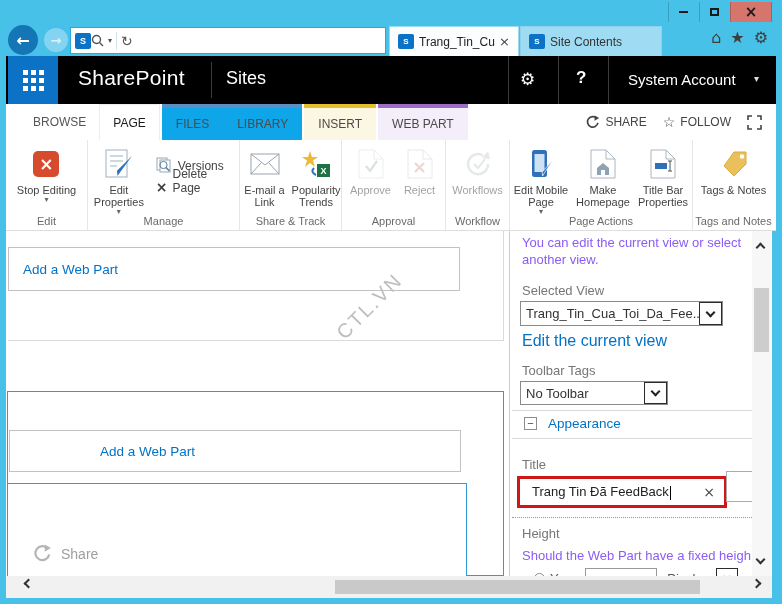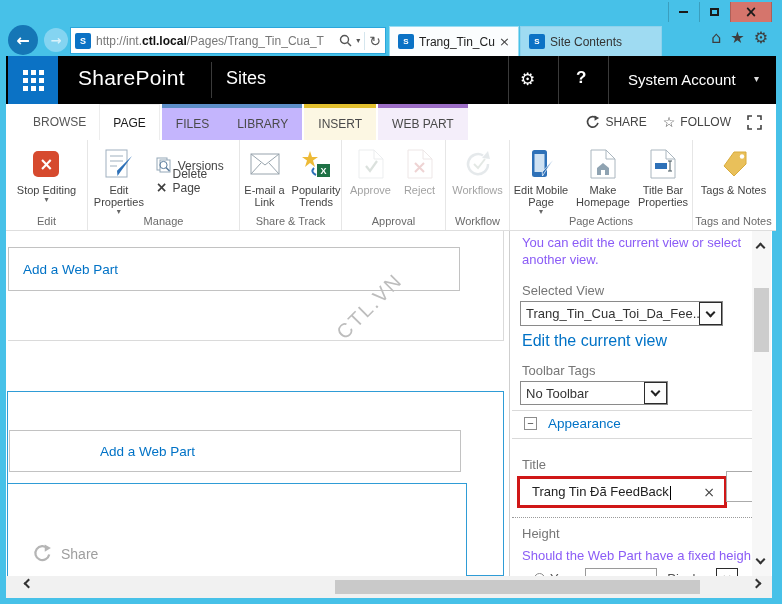--- a/index.html
+++ b/index.html
@@ -51,21 +51,21 @@
   .suite-gear { position:absolute; left:514px; top:13px; font-size:17px; }
   .suite-help { position:absolute; left:570px; top:12px; font-size:17px; font-weight:bold; }
   .account { position:absolute; left:622px; top:15px; font-size:15px; }
   .account-caret { position:absolute; left:748px; top:17px; font-size:10px; color:#ddd; }
 
   
   .tabstrip { position:absolute; left:6px; top:104px; width:770px; height:36px; background:#fff; display:flex; align-items:stretch; font-size:12px; }
   .rtab { display:flex; align-items:center; padding:0 13px; color:#555; }
   .rtab-active { background:#fff; color:#1a1a1a; border:1px solid #ededed; border-bottom:none; }
   .ctxgroup { display:flex; align-items:stretch; border-top:4px solid; margin-left:2px; }
-  .ctx-files { border-top-color:#5d8ec8; background:#c4b5fd; }
+  .ctx-files { border-top-color:#5d8ec8; background:#0ea5e9; }
   .ctx-insert { border-top-color:#e2bf2e; background:#fcf7e3; }
   .ctx-webpart { border-top-color:#9d6ec6; background:#f4eefa; }
   .ctxgroup .rtab { padding:0 14px; color:#4a4a4a; }
   .strip-right { margin-left:auto; display:flex; align-items:center; gap:16px; padding-right:14px; color:#444; }
   .strip-right .item { display:flex; align-items:center; gap:5px; font-size:12px; }
 
   
   .ribbon { position:absolute; left:6px; top:140px; width:770px; height:91px; background:#fff;
             border-bottom:1px solid #dedede; display:flex; }
   .rgroup { position:relative; border-right:1px solid #e6e6e6; padding-top:5px; display:flex; justify-content:center; gap:2px; }
@@ -154,21 +154,20 @@
         <span>←</span>
       </div>
     <div class="navcircle circ-fwd glyph">
         <span>→</span>
       </div>
 
     <div class="addressbar">
       <span class="splogo">
           <span>S</span>
         </span>
-      <span class="url"><span>http://int.</span><b>ctl.local</b><span>/Pages/Trang_Tin_Cua_T</span></span>
       <span class="addr-ctrl">
         <svg width="13" height="13">
             <circle cx="5.5" cy="5.5" r="4" fill="none" stroke="#555" stroke-width="1.4"></circle>
             <line x1="8.5" y1="8.5" x2="12" y2="12" stroke="#555" stroke-width="1.4"></line>
           </svg>
         <span class="glyph" style="font-size:8px">▾</span>
         <span class="addr-div"></span>
         <span class="glyph" style="font-size:14px">↻</span>
       </span>
     </div>

